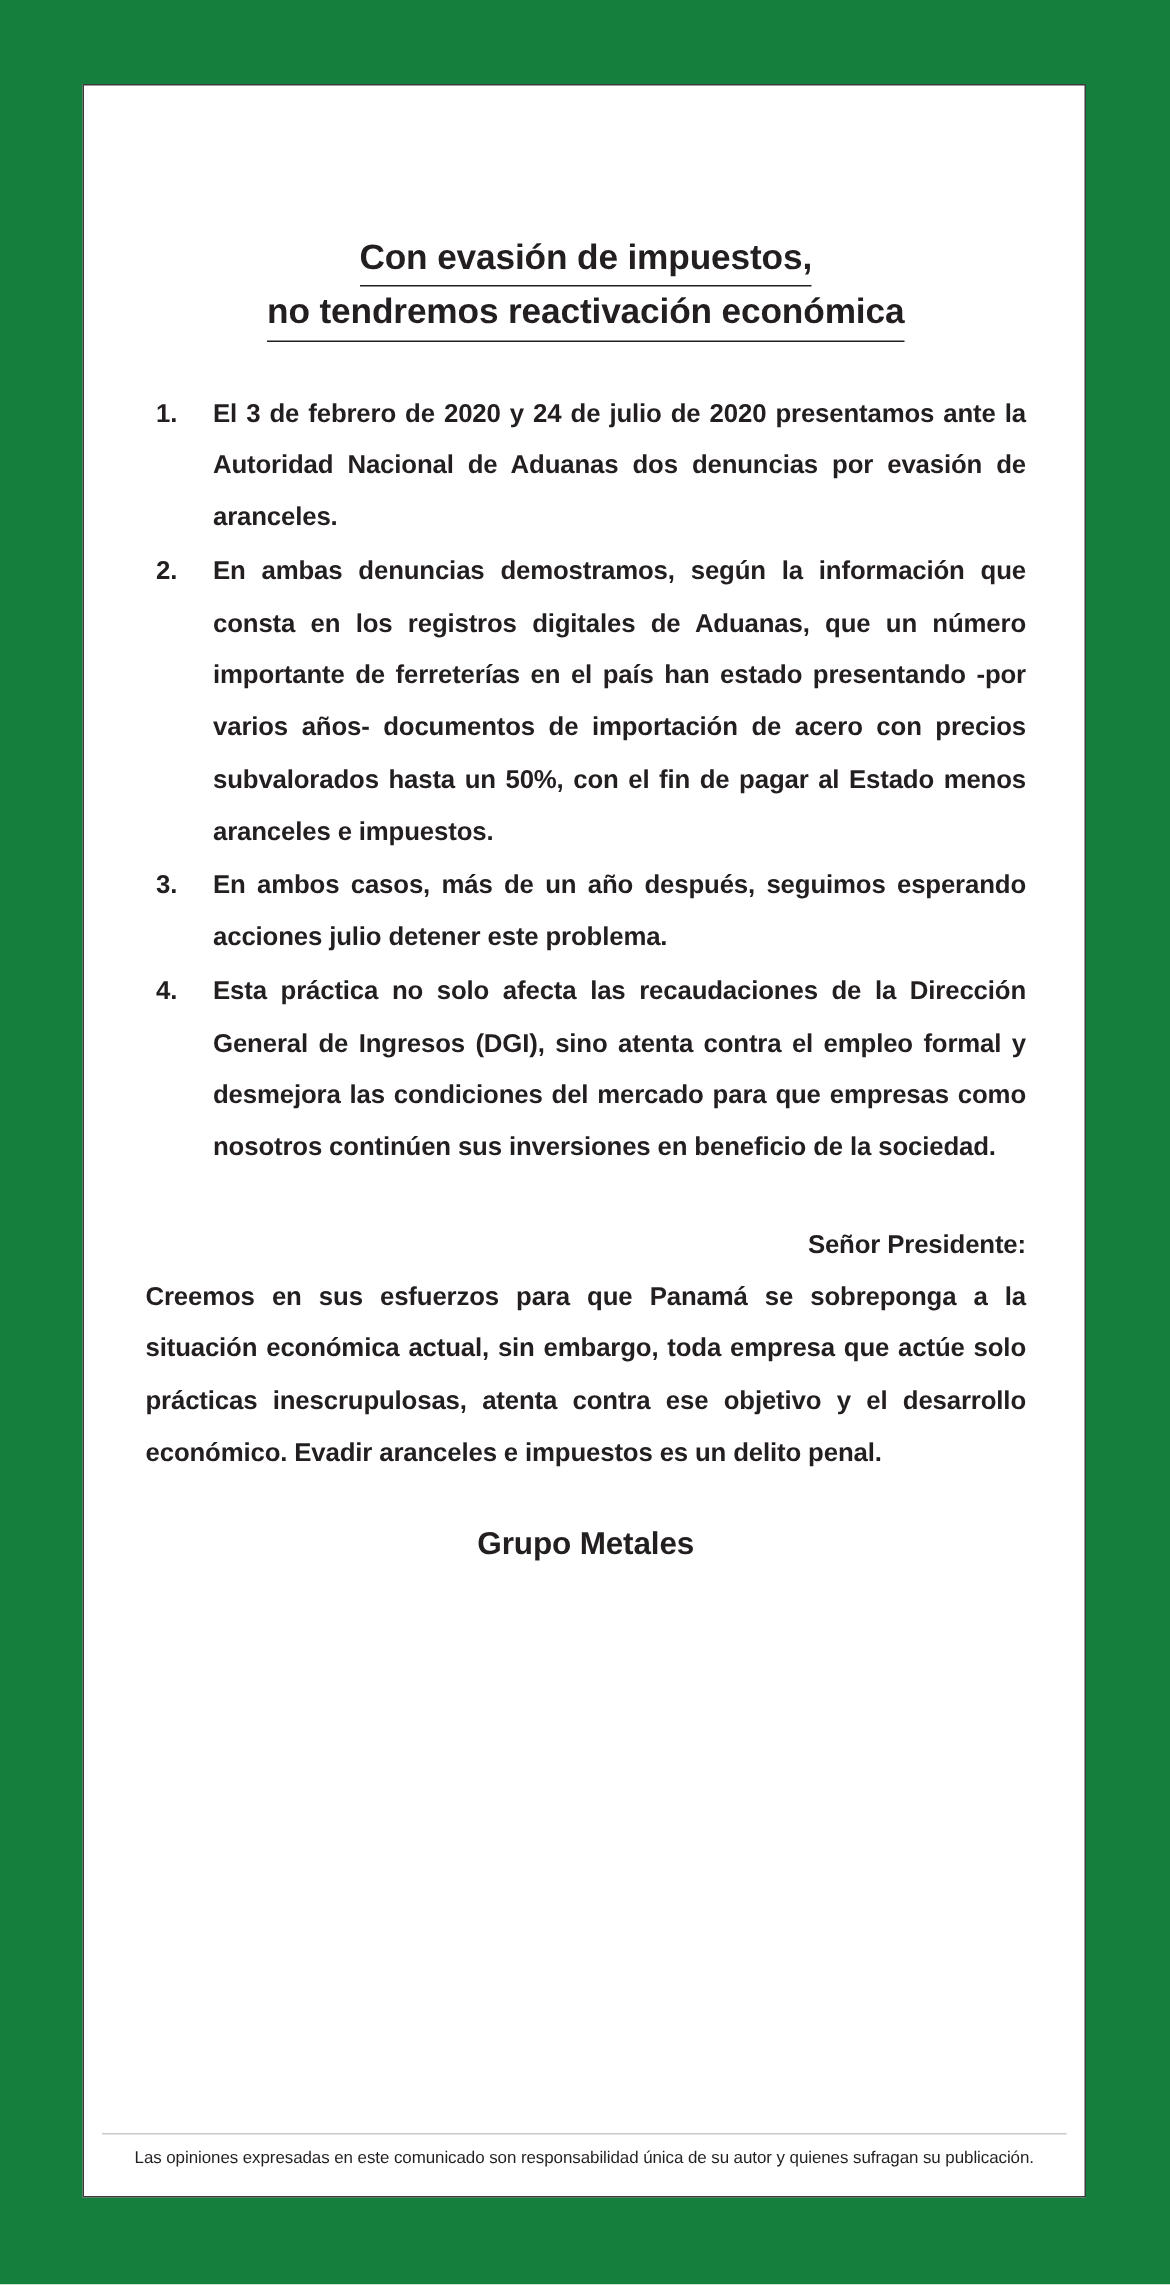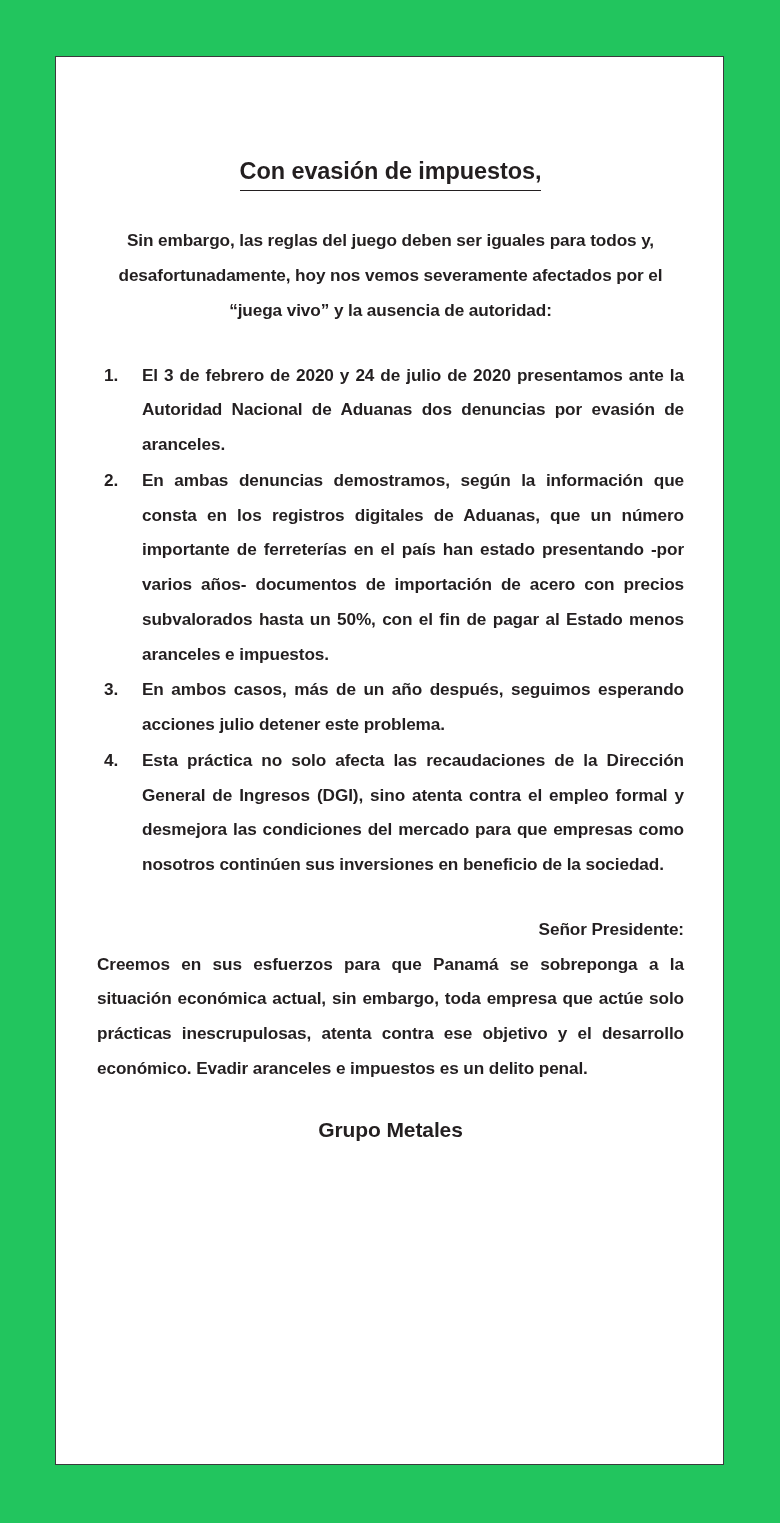--- a/index.html
+++ b/index.html
@@ -13,21 +13,21 @@
     height: 1523px;
     font-family: "Liberation Sans", "DejaVu Sans", sans-serif;
     color: #231f20;
     -webkit-font-smoothing: antialiased;
   }
 
   .page {
     position: relative;
     width: 780px;
     height: 1523px;
-    background: #22c55e;
+    background: #15803d;
     box-sizing: border-box;
   }
 
   
   .ad-frame {
     position: absolute;
     left: 55px;
     top: 56px;
     width: 669px;
     height: 1409px;
@@ -153,24 +153,24 @@
 </head>
 <body>
 
 <div class="page">
 
   <div class="ad-frame">
     <div class="ad-body">
 
       <h1 class="headline">
         <span class="hl-line">Con evasión de impuestos,</span><br>
+        <span class="hl-line">no tendremos reactivación económica</span>
       </h1>
 
 
-      <p class="lede lede--second">Sin embargo, las reglas del juego deben ser iguales para todos y, desafortunadamente, hoy nos vemos severamente afectados por el “juega vivo” y la ausencia de autoridad:</p>
 
       <ol class="claims">
         <li class="claim">
           <span class="claim-number">1.</span>
           <span class="claim-text">El 3 de febrero de 2020 y 24 de julio de 2020 presentamos ante la Autoridad Nacional de Aduanas dos denuncias por evasión de aranceles.</span>
         </li>
         <li class="claim">
           <span class="claim-number">2.</span>
           <span class="claim-text">En ambas denuncias demostramos, según la información que consta en los registros digitales de Aduanas, que un número importante de ferreterías en el país han estado presentando -por varios años- documentos de importación de acero con precios subvalorados hasta un 50%, con el fin de pagar al Estado menos aranceles e impuestos.</span>
         </li>
@@ -186,15 +186,19 @@
 
       <div class="closing">
         <span class="closing-salutation">Señor Presidente:</span>
         <span class="closing-text">Creemos en sus esfuerzos para que Panamá se sobreponga a la situación económica actual, sin embargo, toda empresa que actúe solo prácticas inescrupulosas, atenta contra ese objetivo y el desarrollo económico. Evadir aranceles e impuestos es un delito penal.</span>
       </div>
 
       <div class="signature">Grupo Metales</div>
 
     </div>
 
+    <div class="footer-note">
+      <div class="footer-rule"></div>
+      <div class="footer-text">Las opiniones expresadas en este comunicado son responsabilidad única de su autor y quienes sufragan su publicación.</div>
+    </div>
   </div>
 
 </div>
 
 </body></html>

